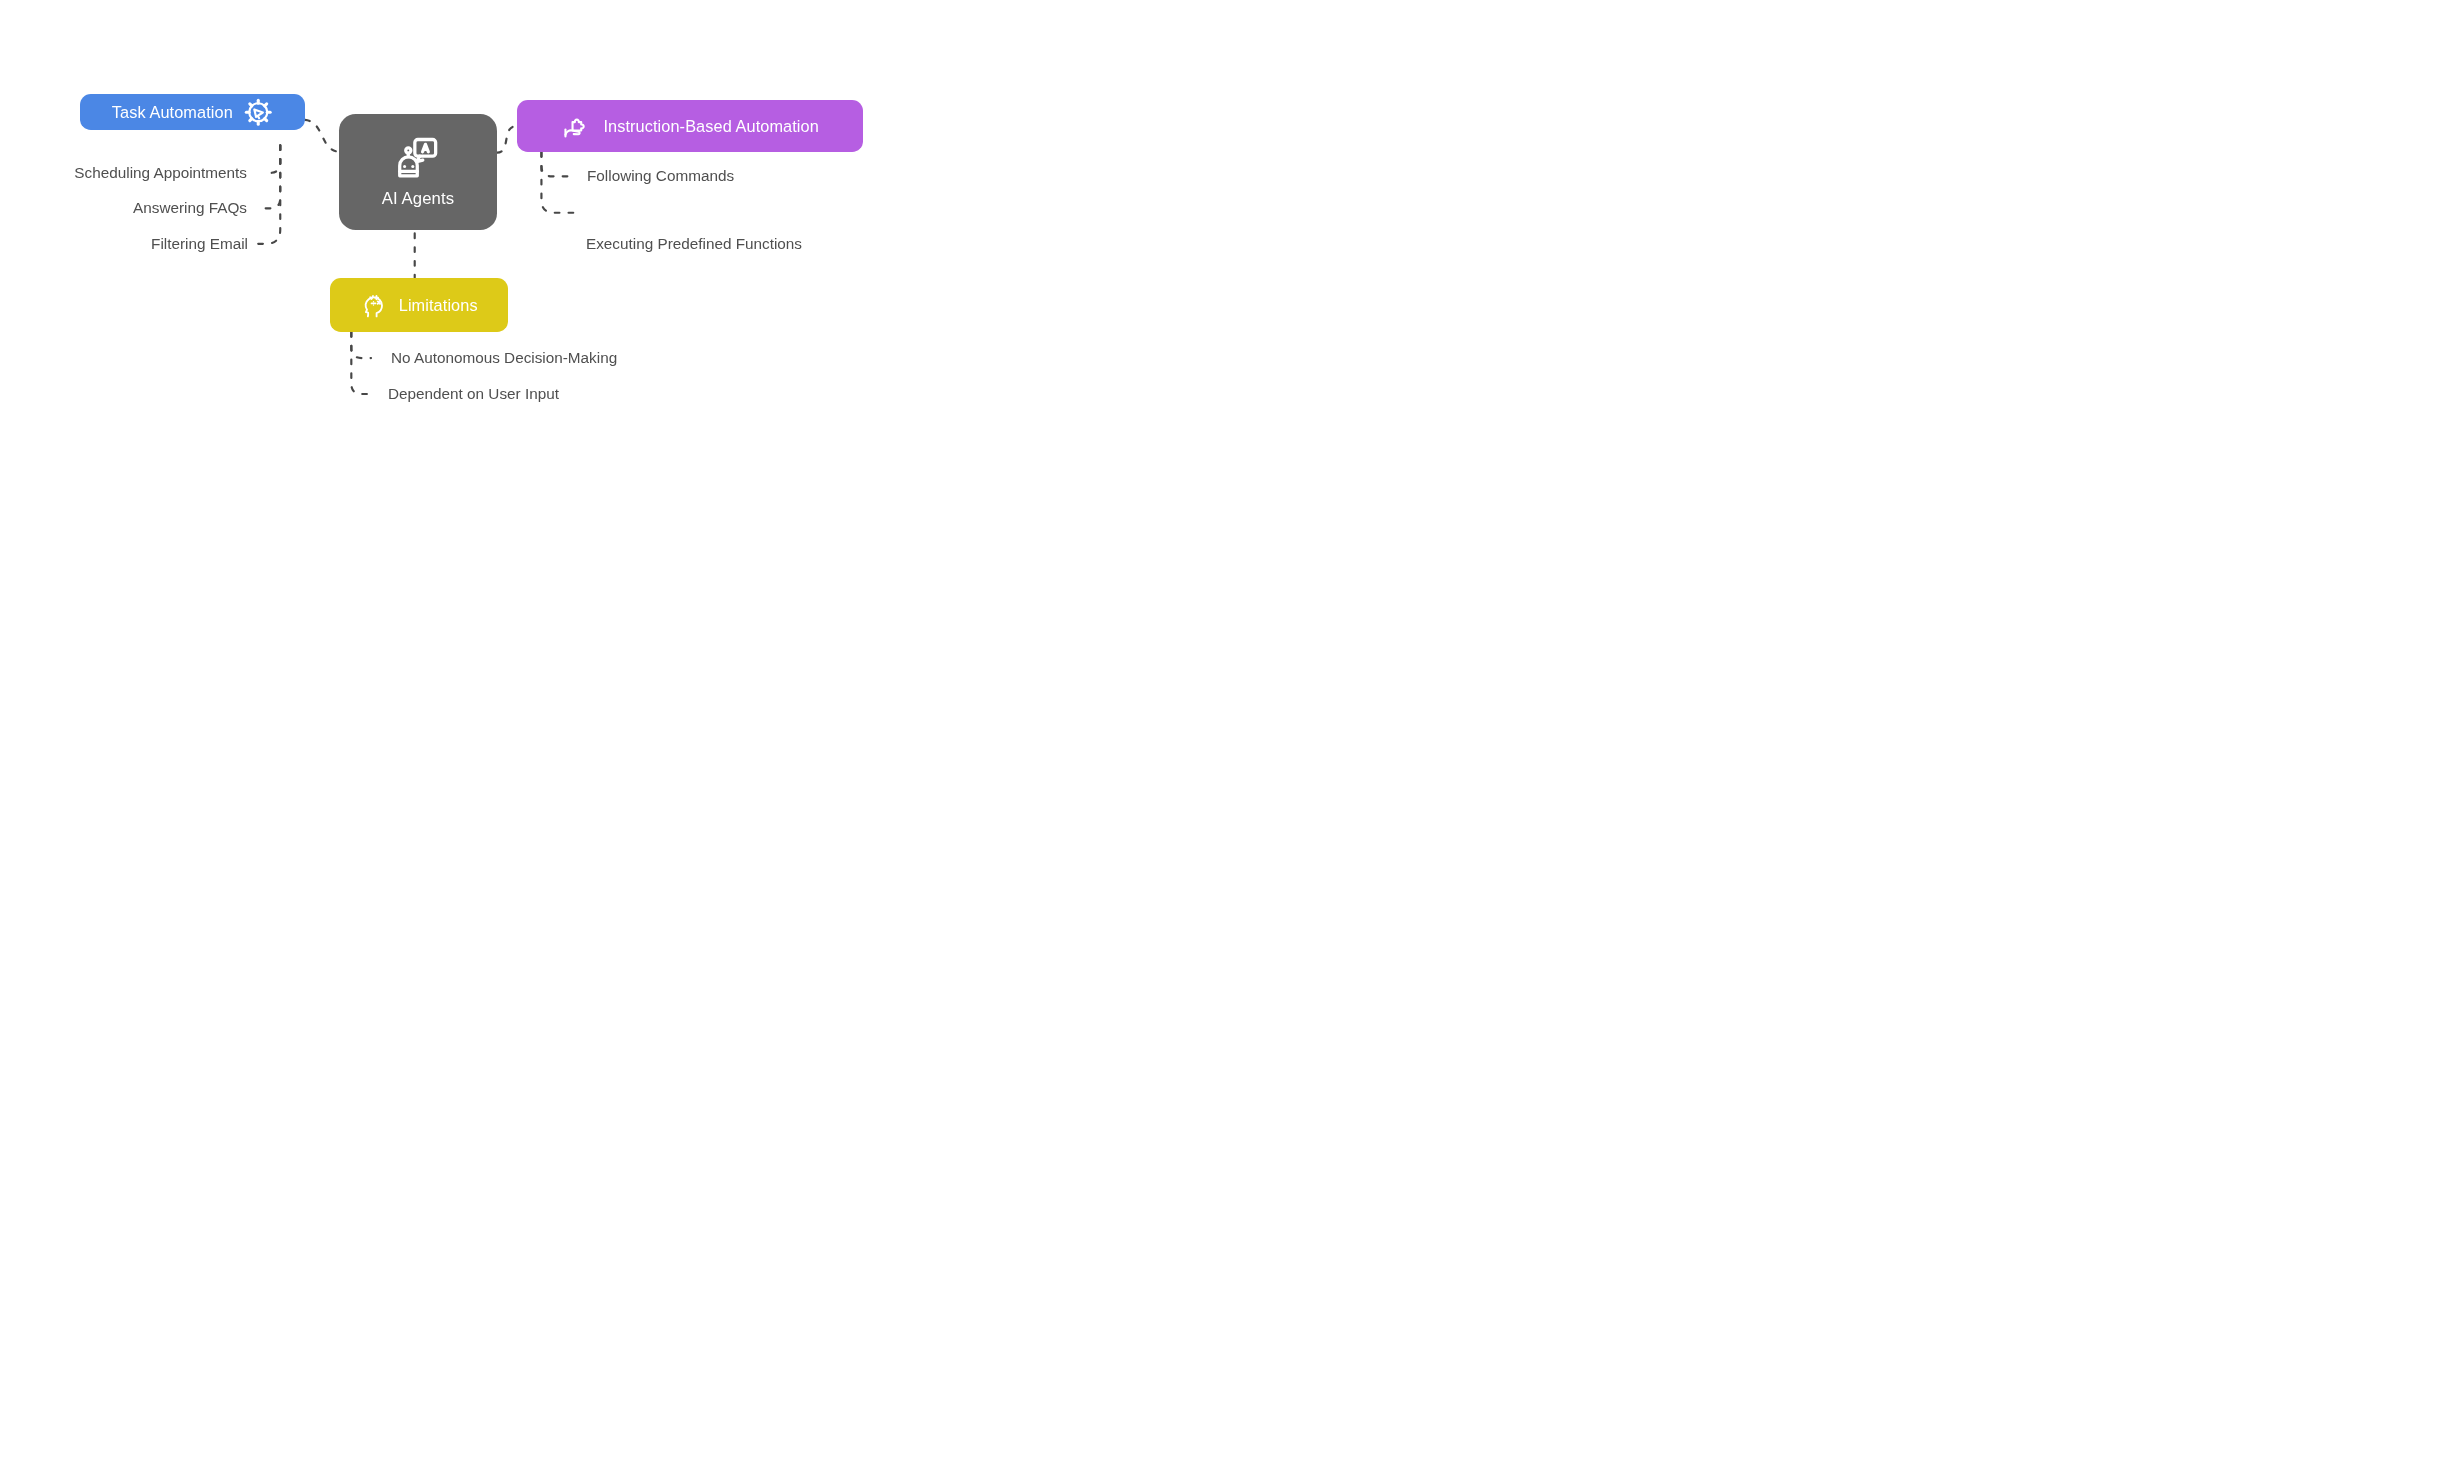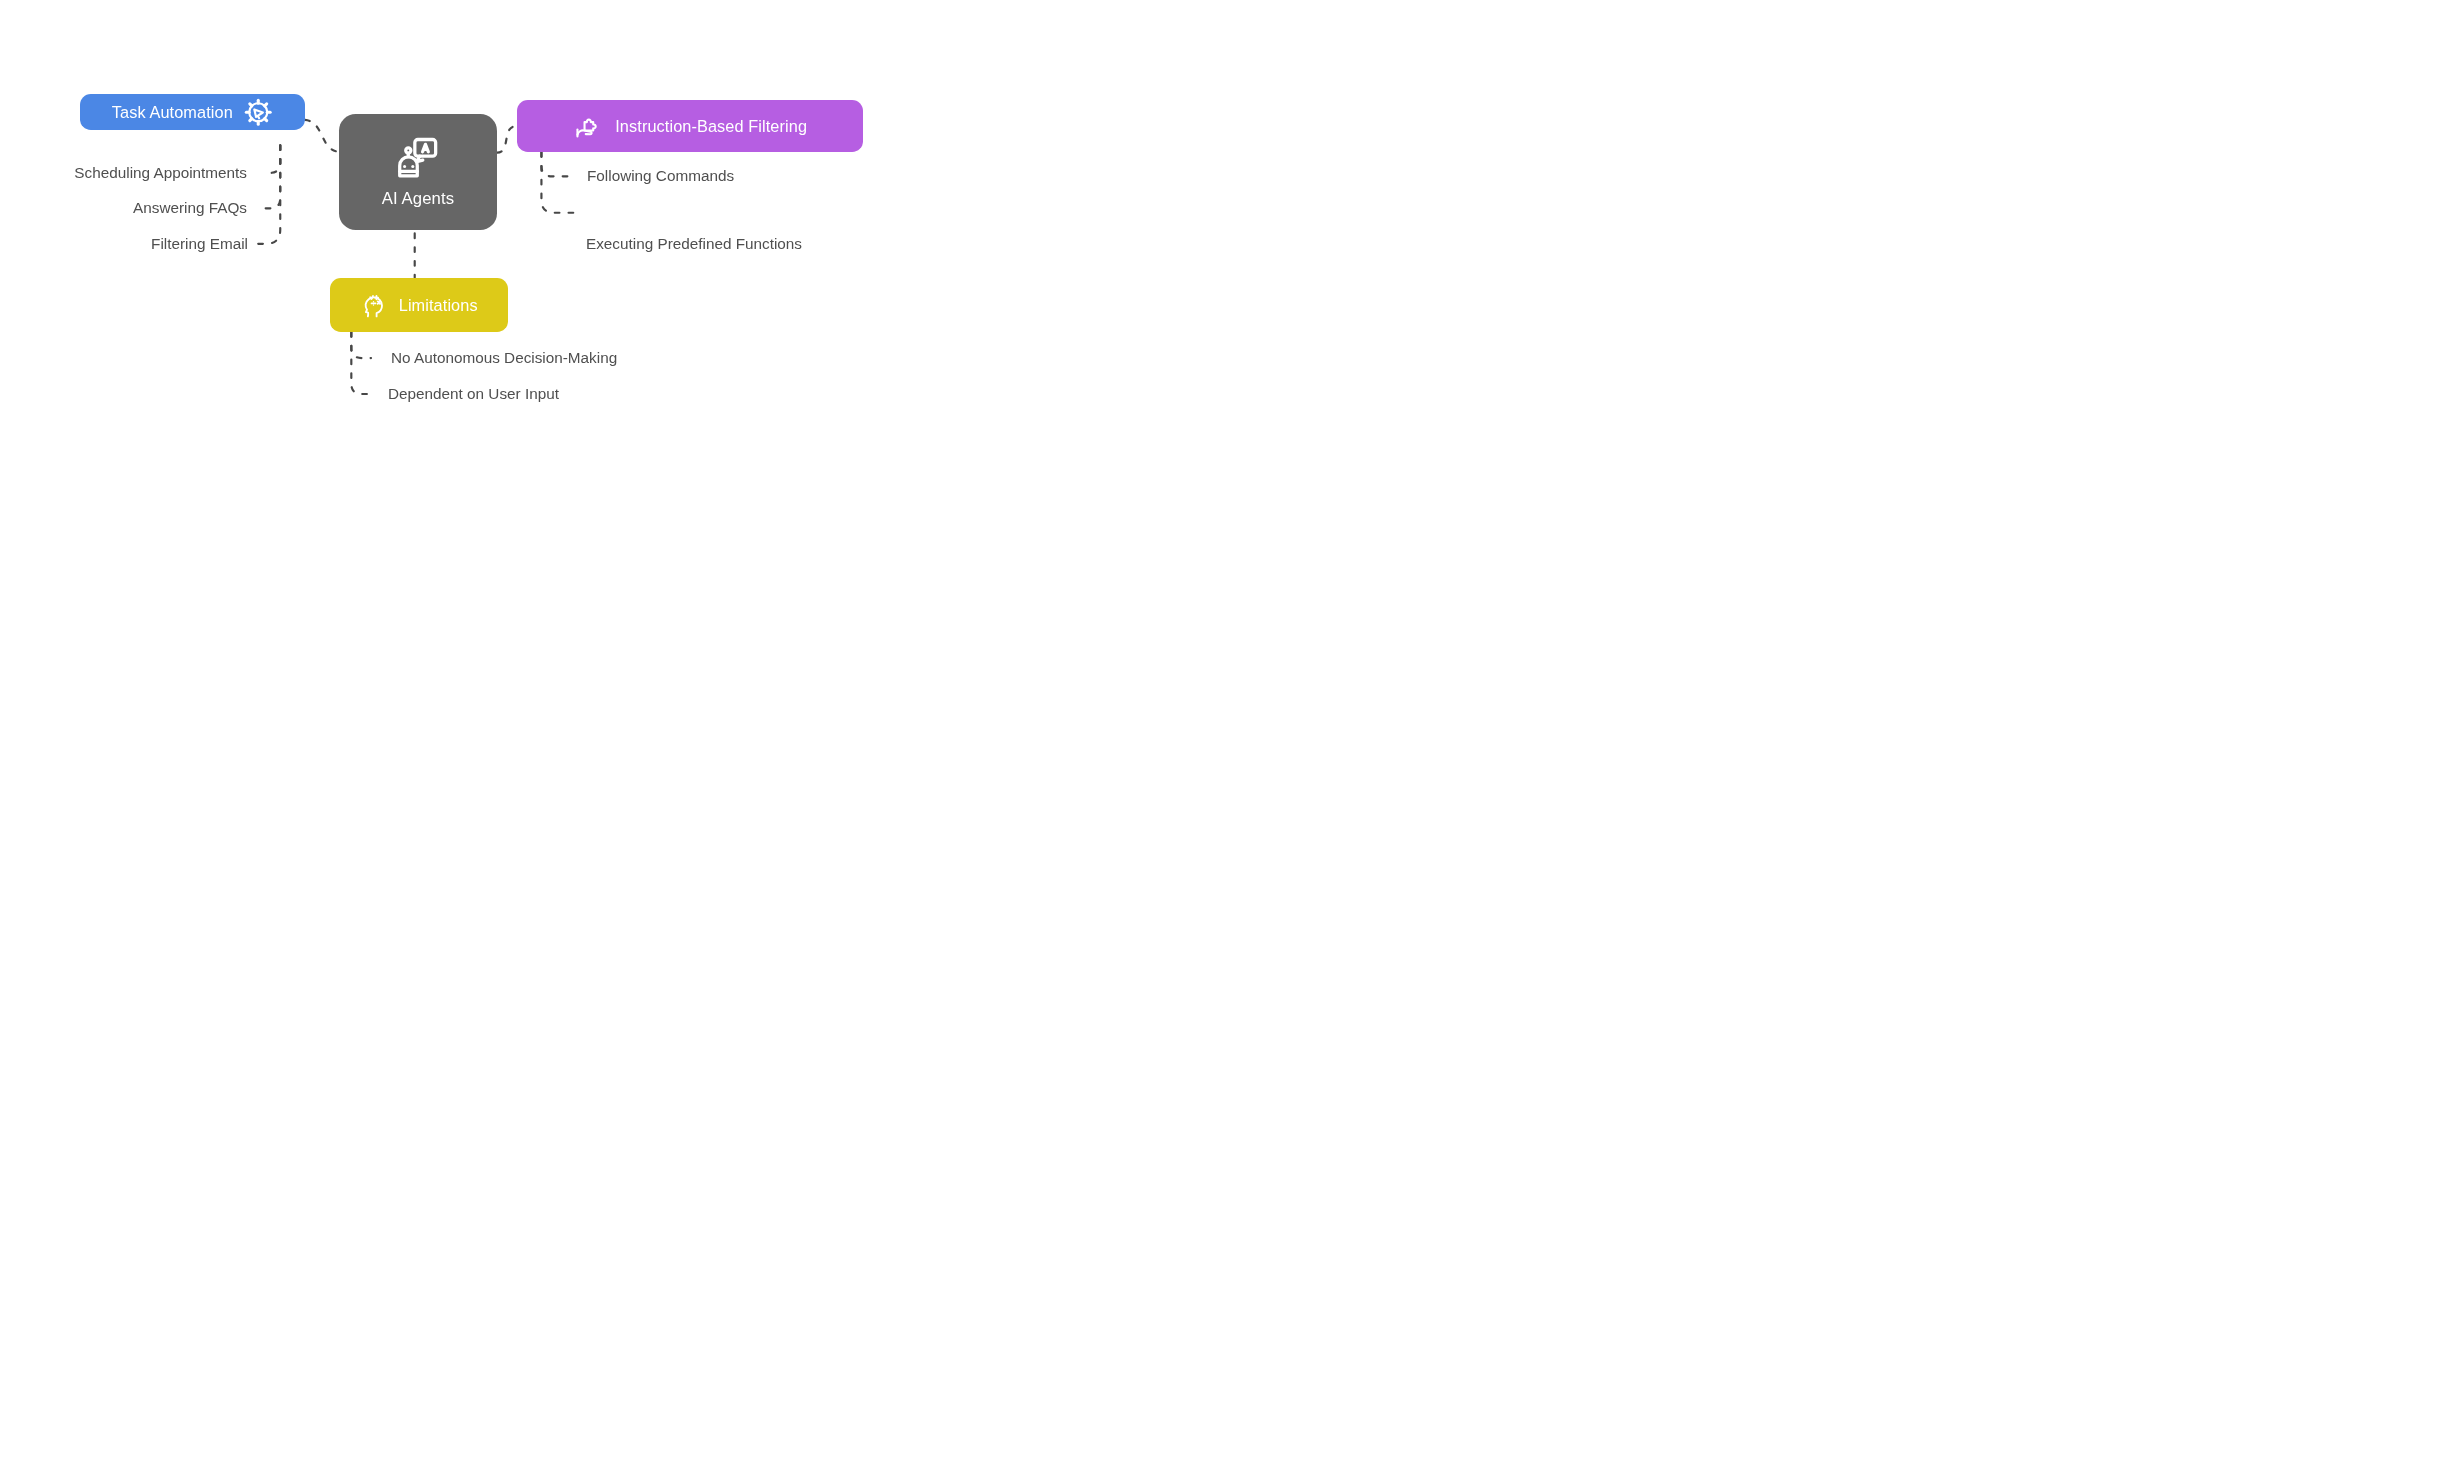--- a/index.html
+++ b/index.html
@@ -118,21 +118,21 @@
   </div>
 
   <div class="node node-instruction">
     <span class="icon">
       <svg class="white-ic" width="31.5" height="31.5" viewBox="0 0 24 24" stroke-width="1.6">
         <path d="M8.8 9.2 h1.8 a1.5 1.5 0 1 1 2.9 0 h1.9 v1.9 a1.5 1.5 0 1 1 0 2.9 v1.6 H8.8 Z"></path>
         <path d="M3.4 14.9 v5.3"></path>
         <path d="M3.4 18.9 c.6-2.3 2.6-3.7 5-3.3 l5 1 c1.2.25 1 1.95-.25 1.9 l-3.45-.15"></path>
       </svg>
     </span>
-    <span class="label">Instruction-Based Filtering</span>
+    <span class="label">Instruction-Based Automation</span>
   </div>
 
   <div class="node node-limitations">
     <span class="icon">
       <svg class="white-ic" width="29.5" height="29.5" viewBox="0 0 24 24" stroke-width="1.5">
         <path d="M13.5 21.5 v-2.6 c2.6-1 4.4-3.5 4.4-6.3 a6.7 6.7 0 0 0 -13.3 -1 c-.2 1.6.2 3.1 1.1 4.4 l-.9 2 1.8.4 c.1 1 .05 2.1-.2 3.1"></path>
         <path d="M8.3 5.9 l1 1.5 1.3-2.5"></path>
         <path d="M13.4 4.9 v2.6 M12.1 6.2 h2.6"></path>
         <path d="M9.4 10.9 h3.2"></path>
         <circle cx="11" cy="9.6" r="0.55" fill="#fff" stroke="none"></circle>

